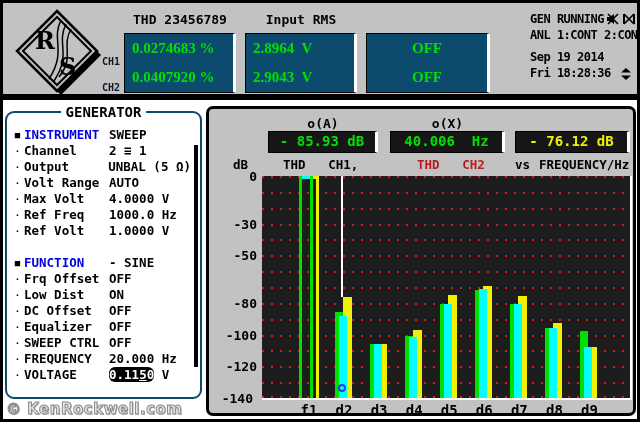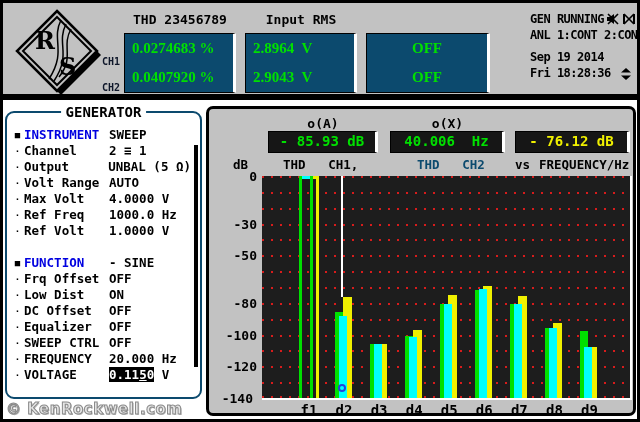--- a/index.html
+++ b/index.html
@@ -25,36 +25,36 @@
   
   .gen-panel{position:absolute;left:2px;top:11px;width:197px;height:288px;border:2px solid #0c4a6e;border-radius:9px;background:#fff;box-sizing:border-box;}
   .gen-title{position:absolute;top:-9px;left:50%;transform:translateX(-50%);background:#fff;padding:0 5px;font-size:14px;color:#000;}
   .gen-scrollbar{position:absolute;right:2px;top:32px;width:4px;height:222px;background:#000;}
   .gen-items{position:absolute;left:4px;top:14px;right:9px;}
   .gen-row{display:flex;height:16px;line-height:16px;font-size:12.5px;color:#000;align-items:center;}
   .gen-row .bullet{width:13px;text-align:center;font-size:9px;}
   .gen-row .glabel{width:85px;white-space:pre;}
   .gen-row .gvalue{white-space:pre;}
   .blue{color:#0000e0;}
-  .inv{background:#000;color:#fff;}
+  .inv{background:#000;color:#fff;border-radius:6px;}
   .inv .cur{text-decoration:underline;}
   .watermark{
     position:absolute;left:3px;top:300px;font-size:15px;color:#e6e6e6;
     font-family:"DejaVu Sans", sans-serif;font-weight:bold;
     -webkit-text-stroke:1px #8a8a8a;text-shadow:1px 1px 0 #bbb;
     letter-spacing:0.5px;
   }
   
   .chart-panel{position:absolute;left:203px;top:6px;width:430px;height:310px;background:#c2c2c2;border:3px solid #000;border-radius:7px;box-sizing:border-box;}
   .cur-label{position:absolute;top:7px;font-size:13px;color:#000;text-align:center;}
   .cur-box{position:absolute;top:22px;height:22px;background:#161616;border:1px solid #000;border-right:3px solid #fff;box-sizing:border-box;font-size:14px;line-height:19px;text-align:center;white-space:pre;}
   .cur-box.green{color:#00e000;}
   .cur-box.yellow{color:#f0f000;}
   .legend{position:absolute;top:48px;font-size:12.5px;color:#000;white-space:pre;}
-  .legend.yellow{color:#0c4a6e;}
+  .legend.yellow{color:#b91c1c;}
   .plot{position:absolute;left:53px;top:67px;width:368px;height:222px;background:#1d1d1d;border-right:2px solid #fff;border-bottom:2px solid #fff;box-sizing:content-box;}
   .grid{position:absolute;left:0;width:100%;height:2px;background:repeating-linear-gradient(90deg,#d81c1c 0 2px,transparent 2px 9px);}
   .ylab{position:absolute;width:40px;text-align:right;font-size:13px;color:#000;}
   .xlab{position:absolute;top:293px;font-size:14px;color:#000;transform:translateX(-50%);}
   .bar{position:absolute;bottom:0;}
   .vline{position:absolute;top:0;height:222px;}
   .hstrip{position:absolute;top:0;height:3px;}
   .cursor-line{position:absolute;top:0;width:2px;background:#fff;}
   .marker-circle{position:absolute;width:8px;height:8px;border:2px solid #2244dd;border-radius:50%;box-sizing:border-box;background:transparent;}
 </style>

